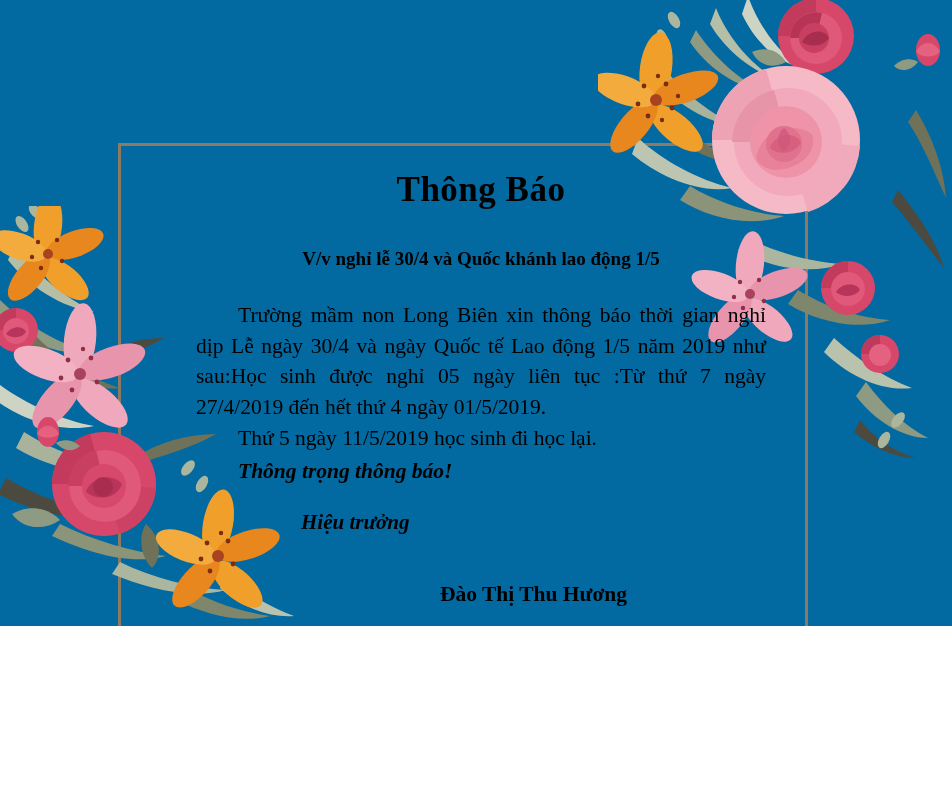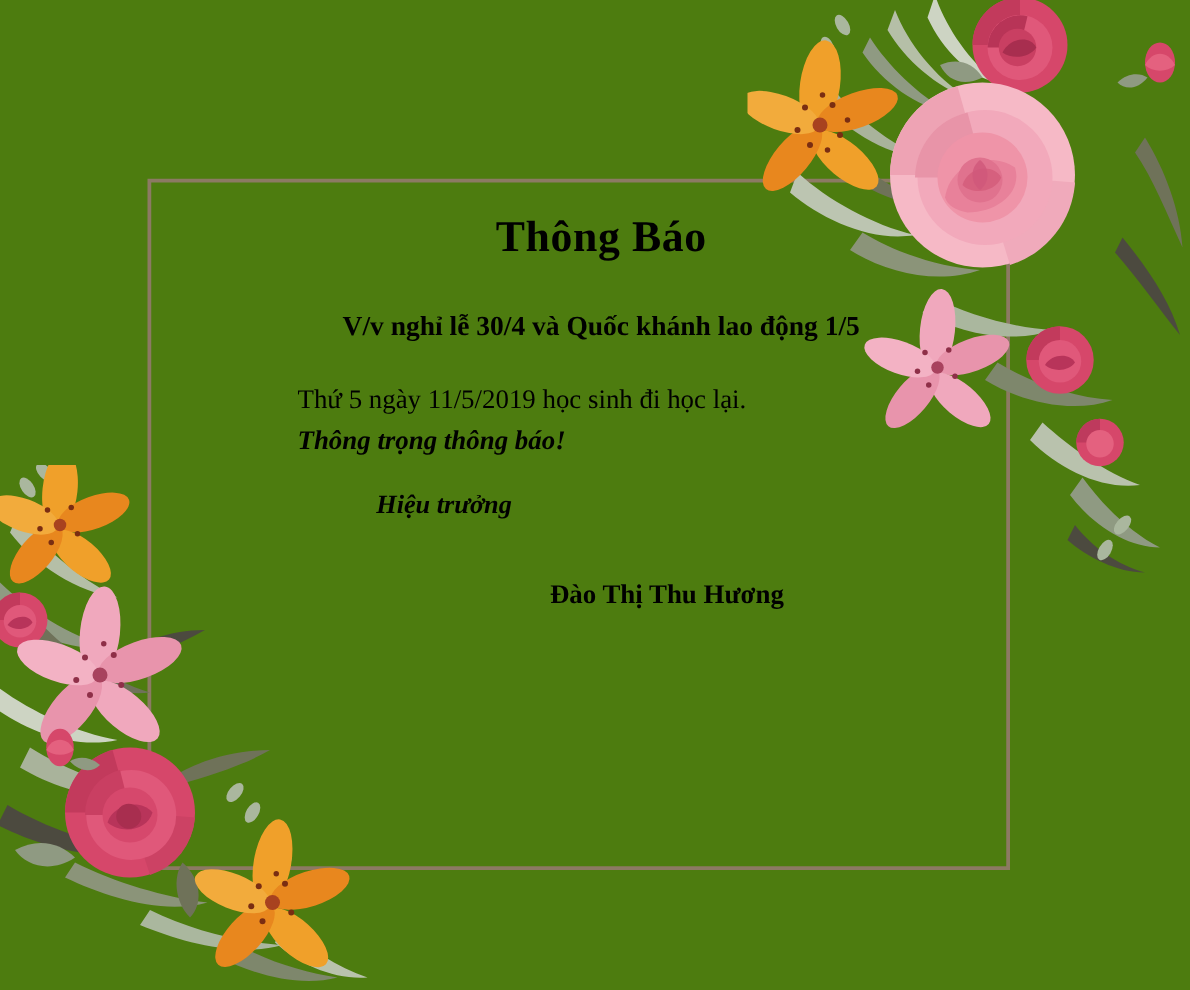--- a/index.html
+++ b/index.html
@@ -3,23 +3,23 @@
 <meta charset="utf-8">
 <style>
   html, body {
     margin: 0;
     padding: 0;
     background: #ffffff;
   }
   #page {
     position: relative;
     width: 952px;
-    height: 792px;
+    height: 626px;
     overflow: hidden;
-    background: #4d7c0f;
+    background: #0369a1;
     font-family: "Liberation Serif", serif;
   }
 
   
   .frame {
     position: absolute;
     left: 118px;
     top: 143px;
     width: 690px;
     height: 553px;
@@ -37,21 +37,21 @@
   .title {
     text-align: center;
     font-size: 35px;
     font-weight: bold;
     color: #000;
     letter-spacing: 0.5px;
     margin-top: 10px;
   }
   .subtitle {
     text-align: center;
-    font-size: 22px;
+    font-size: 19px;
     font-weight: bold;
     color: #000;
     margin-top: 38px;
   }
   .body-block {
     margin-top: 30px;
     font-size: 21.5px;
     line-height: 1.42;
     color: #000;
   }
@@ -313,20 +313,21 @@
       <path d="M-11 2 C-6 -9 6 -9 11 2 C6 7 -6 7 -11 2 Z" fill="#e4617f"></path>
       <path d="M8 11 C16 20 26 20 32 14 C24 7 14 7 8 11 Z" fill="#8f9a82"></path>
     </g>
   </svg>
 
   <div class="doc">
     <div class="title">Thông Báo</div>
     <div class="subtitle">V/v nghỉ lễ 30/4 và Quốc khánh lao động 1/5</div>
 
     <div class="body-block">
+      <p class="para">Trường mầm non Long Biên xin thông báo thời gian nghỉ dịp Lễ ngày 30/4 và ngày Quốc tế Lao động 1/5 năm 2019 như sau:Học sinh được nghỉ 05 ngày liên tục :Từ thứ 7 ngày 27/4/2019 đến hết thứ 4 ngày 01/5/2019.</p>
       <p class="para">Thứ 5 ngày 11/5/2019 học sinh đi học lại.</p>
       <p class="closing">Thông trọng thông báo!</p>
       <p class="signature-role">Hiệu trưởng</p>
       <p class="signature-name">Đào Thị Thu Hương</p>
     </div>
   </div>
 
 </div>
 
 </body></html>

